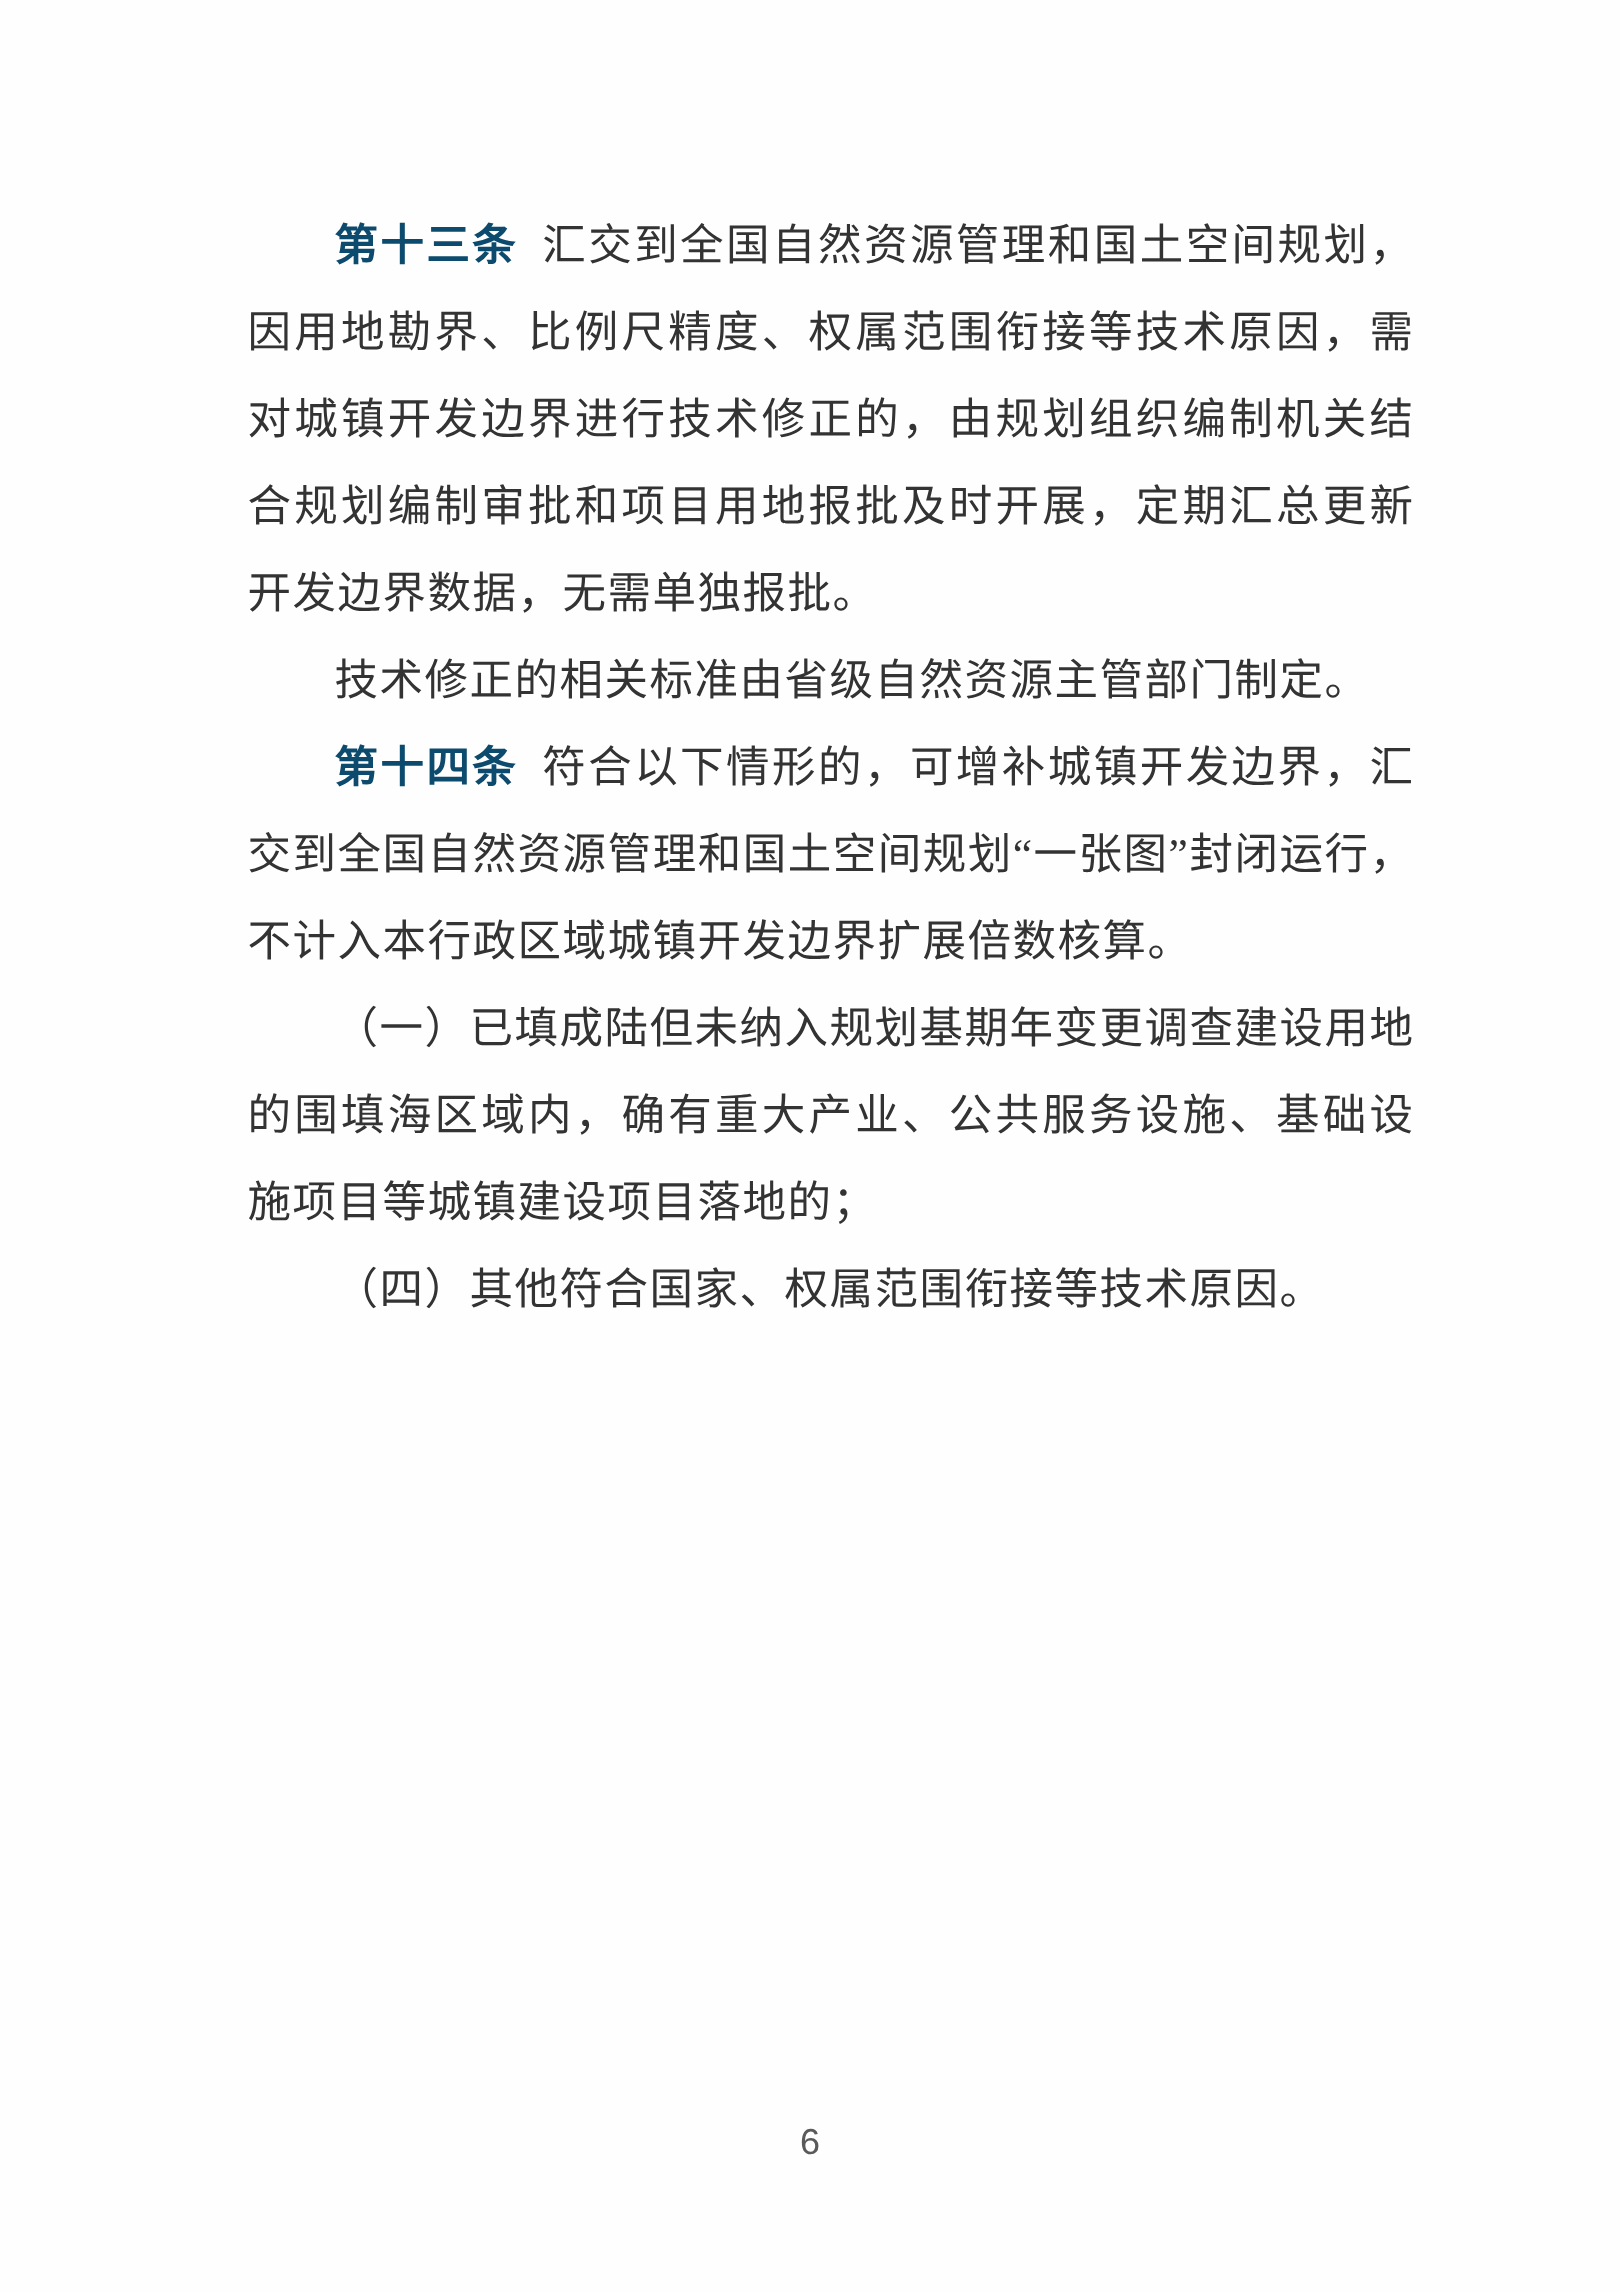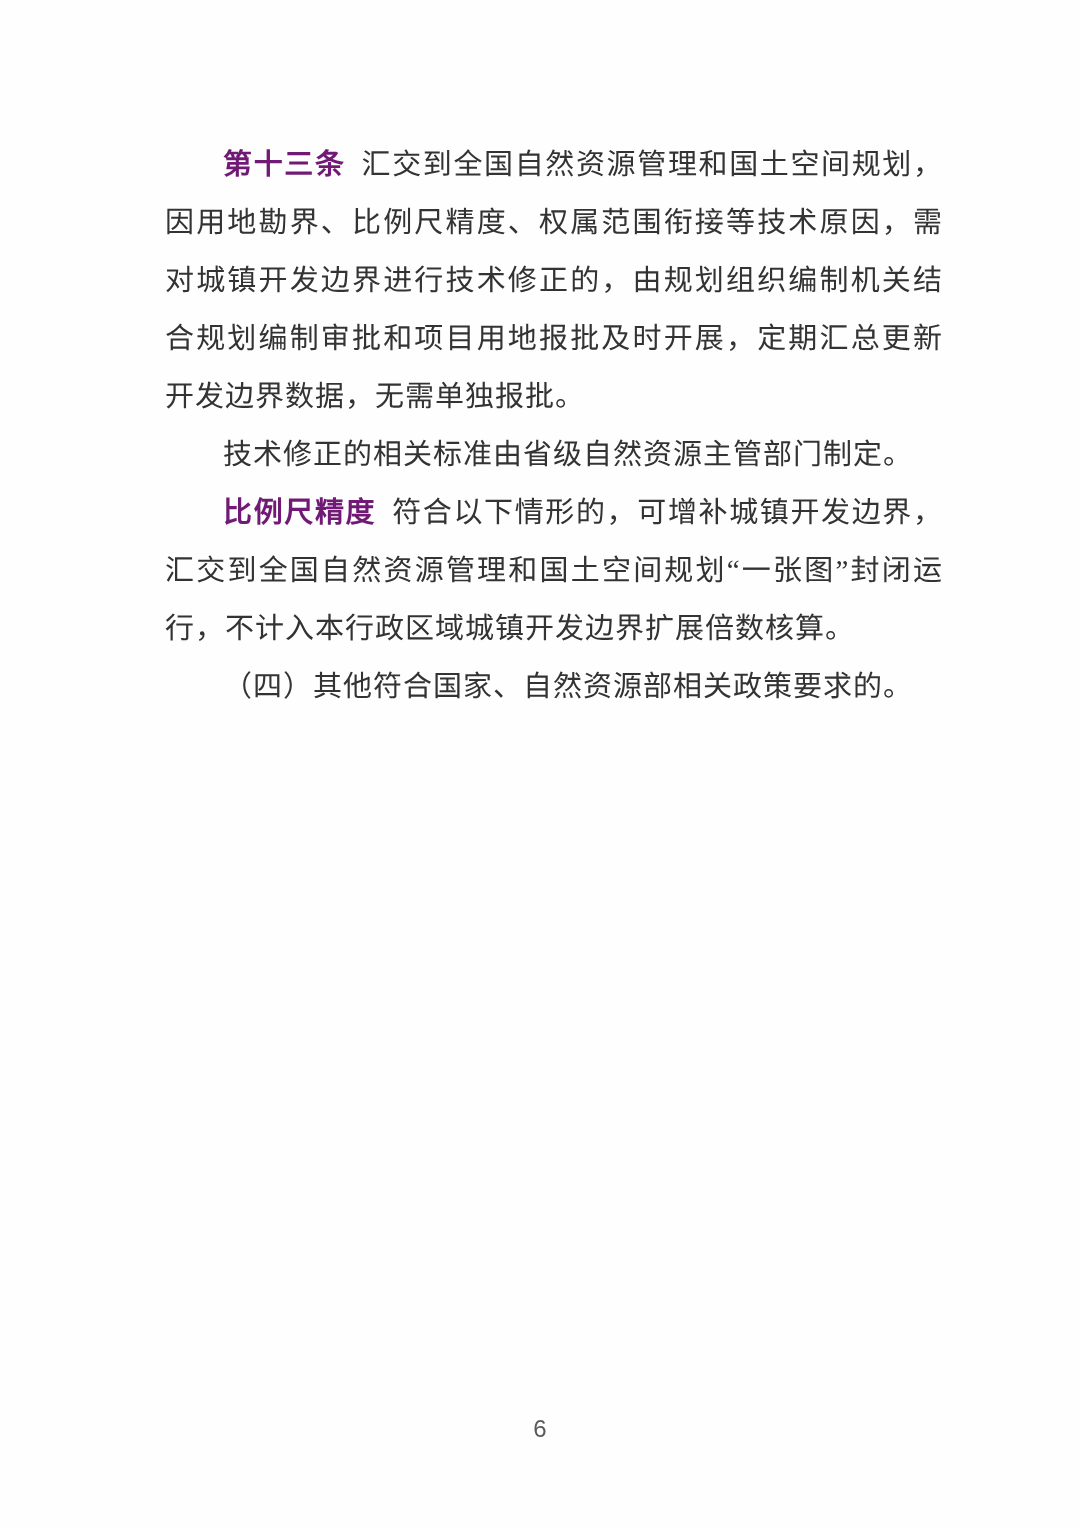--- a/index.html
+++ b/index.html
@@ -27,21 +27,21 @@
     letter-spacing: 1px;
     text-align: justify;
   }
   .para {
     margin: 0;
     text-indent: 2em;
   }
   .article-lead {
     font-family: "Liberation Sans", "DejaVu Sans", sans-serif;
     font-weight: 700;
-    color: #701a75;
+    color: #0c4a6e;
   }
   .article-lead:not(:empty) {
     margin-right: 0.55em;
   }
   .article-lead:empty {
     display: none;
   }
   .page-number {
     position: absolute;
     top: 1414px;
@@ -59,24 +59,25 @@
 <body>
 
 <div class="page">
 
   <div class="doc-content">
 
     <p class="para"><span class="article-lead">第十三条</span><span>汇交到全国自然资源管理和国土空间规划，因用地勘界、比例尺精度、权属范围衔接等技术原因，需对城镇开发边界进行技术修正的，由规划组织编制机关结合规划编制审批和项目用地报批及时开展，定期汇总更新开发边界数据，无需单独报批。</span></p>
 
     <p class="para"><span>技术修正的相关标准由省级自然资源主管部门制定。</span></p>
 
-    <p class="para"><span class="article-lead">比例尺精度</span><span>符合以下情形的，可增补城镇开发边界，汇交到全国自然资源管理和国土空间规划“一张图”封闭运行，不计入本行政区域城镇开发边界扩展倍数核算。</span></p>
+    <p class="para"><span class="article-lead">第十四条</span><span>符合以下情形的，可增补城镇开发边界，汇交到全国自然资源管理和国土空间规划“一张图”封闭运行，不计入本行政区域城镇开发边界扩展倍数核算。</span></p>
+
+    <p class="para"><span>（一）已填成陆但未纳入规划基期年变更调查建设用地的围填海区域内，确有重大产业、公共服务设施、基础设施项目等城镇建设项目落地的；</span></p>
 
 
 
-
-    <p class="para"><span>（四）其他符合国家、自然资源部相关政策要求的。</span></p>
+    <p class="para"><span>（四）其他符合国家、权属范围衔接等技术原因。</span></p>
 
   </div>
 
   <div class="page-number">6</div>
 
 </div>
 
 </body></html>

